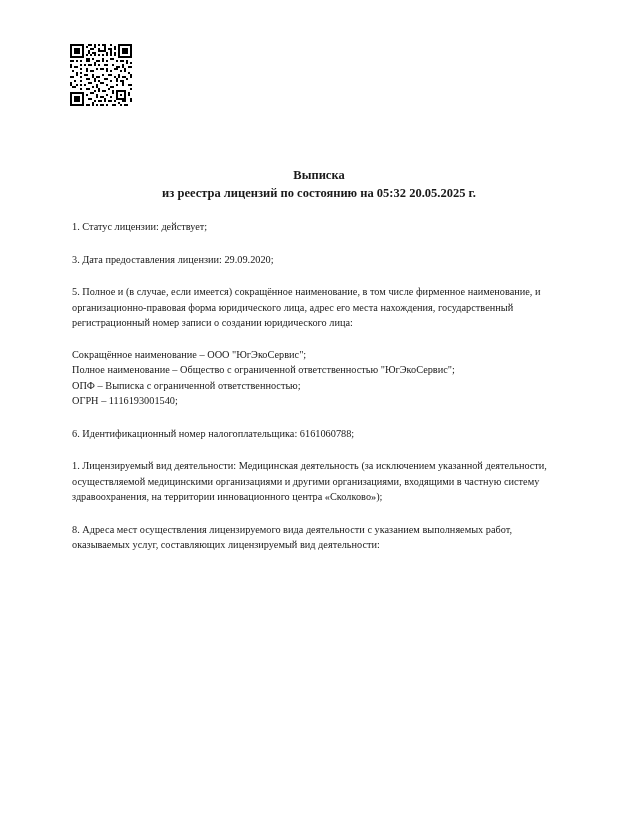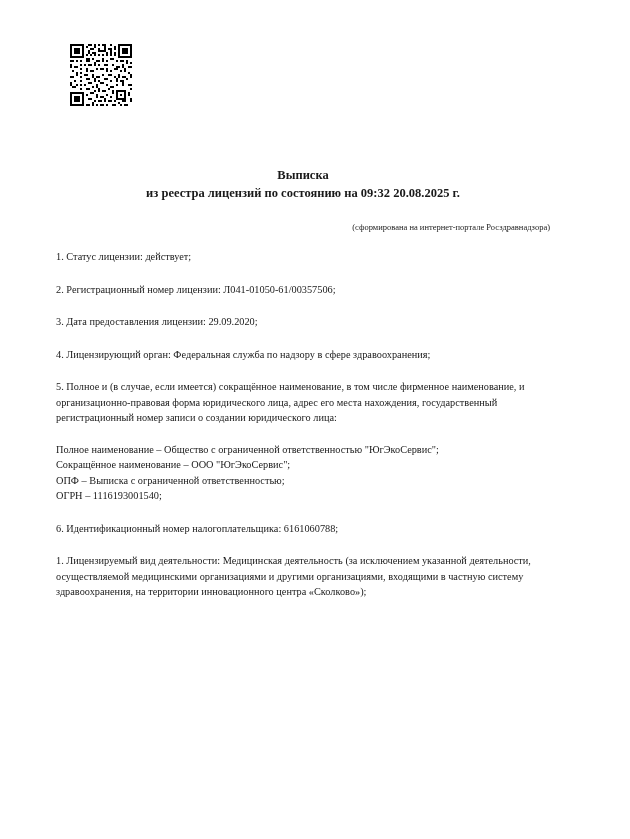--- a/index.html
+++ b/index.html
@@ -27,21 +27,21 @@
     width: 66px;
     height: 66px;
   }
   .qr {
     width: 66px;
     height: 66px;
     display: block;
   }
   .content {
     position: absolute;
-    left: 56px;
+    left: 72px;
     top: 166px;
     width: 494px;
   }
   .title {
     text-align: center;
     font-weight: bold;
     font-size: 12.5px;
     line-height: 18px;
   }
   .title .l1 { display: block; }
@@ -245,36 +245,34 @@
         <rect x="26" y="31" width="1" height="1"></rect>
         <rect x="28" y="31" width="2" height="1"></rect>
       </g>
     </svg>
   </div>
 
   <div class="content">
 
     <div class="title">
       <span class="l1">Выписка</span>
-      <span class="l2">из реестра лицензий по состоянию на 09:32 20.08.2025 г.</span>
+      <span class="l2">из реестра лицензий по состоянию на 05:32 20.05.2025 г.</span>
     </div>
 
-    <div class="subnote">(сформирована на интернет-портале Росздравнадзора)</div>
 
     <div class="clause">1. Статус лицензии: действует;</div>
-    <div class="clause">2. Регистрационный номер лицензии: Л041-01050-61/00357506;</div>
     <div class="clause">3. Дата предоставления лицензии: 29.09.2020;</div>
-    <div class="clause">4. Лицензирующий орган: Федеральная служба по надзору в сфере здравоохранения;</div>
     <div class="clause">5. Полное и (в случае, если имеется) сокращённое наименование, в том числе фирменное наименование, и организационно-правовая форма юридического лица, адрес его места нахождения, государственный регистрационный номер записи о создании юридического лица:</div>
 
     <div class="block-lines">
+      <div>Сокращённое наименование – ООО "ЮгЭкоСервис";</div>
       <div>Полное наименование – Общество с ограниченной ответственностью "ЮгЭкоСервис";</div>
-      <div>Сокращённое наименование – ООО "ЮгЭкоСервис";</div>
       <div>ОПФ – Выписка с ограниченной ответственностью;</div>
       <div>ОГРН – 1116193001540;</div>
     </div>
 
     <div class="clause">6. Идентификационный номер налогоплательщика: 6161060788;</div>
     <div class="clause">1. Лицензируемый вид деятельности: Медицинская деятельность (за исключением указанной деятельности, осуществляемой медицинскими организациями и другими организациями, входящими в частную систему здравоохранения, на территории инновационного центра «Сколково»);</div>
+    <div class="clause">8. Адреса мест осуществления лицензируемого вида деятельности с указанием выполняемых работ, оказываемых услуг, составляющих лицензируемый вид деятельности:</div>
 
 
   </div>
 </div>
 
 </body></html>

